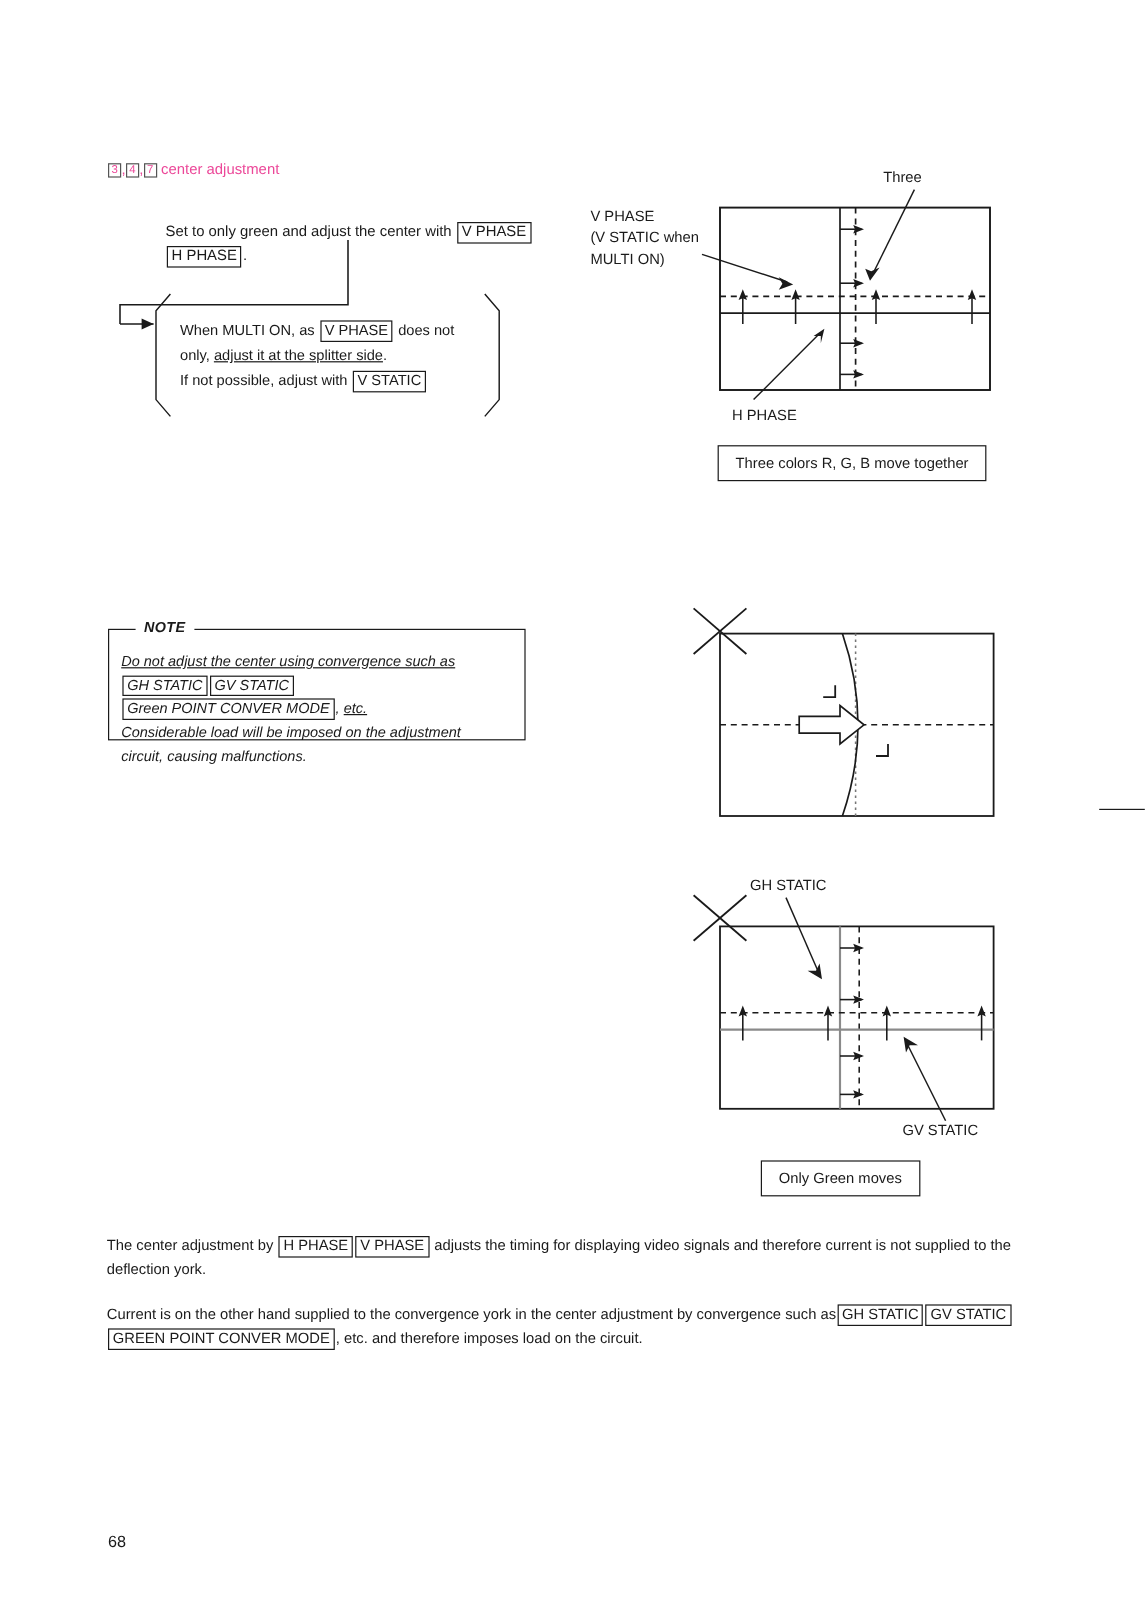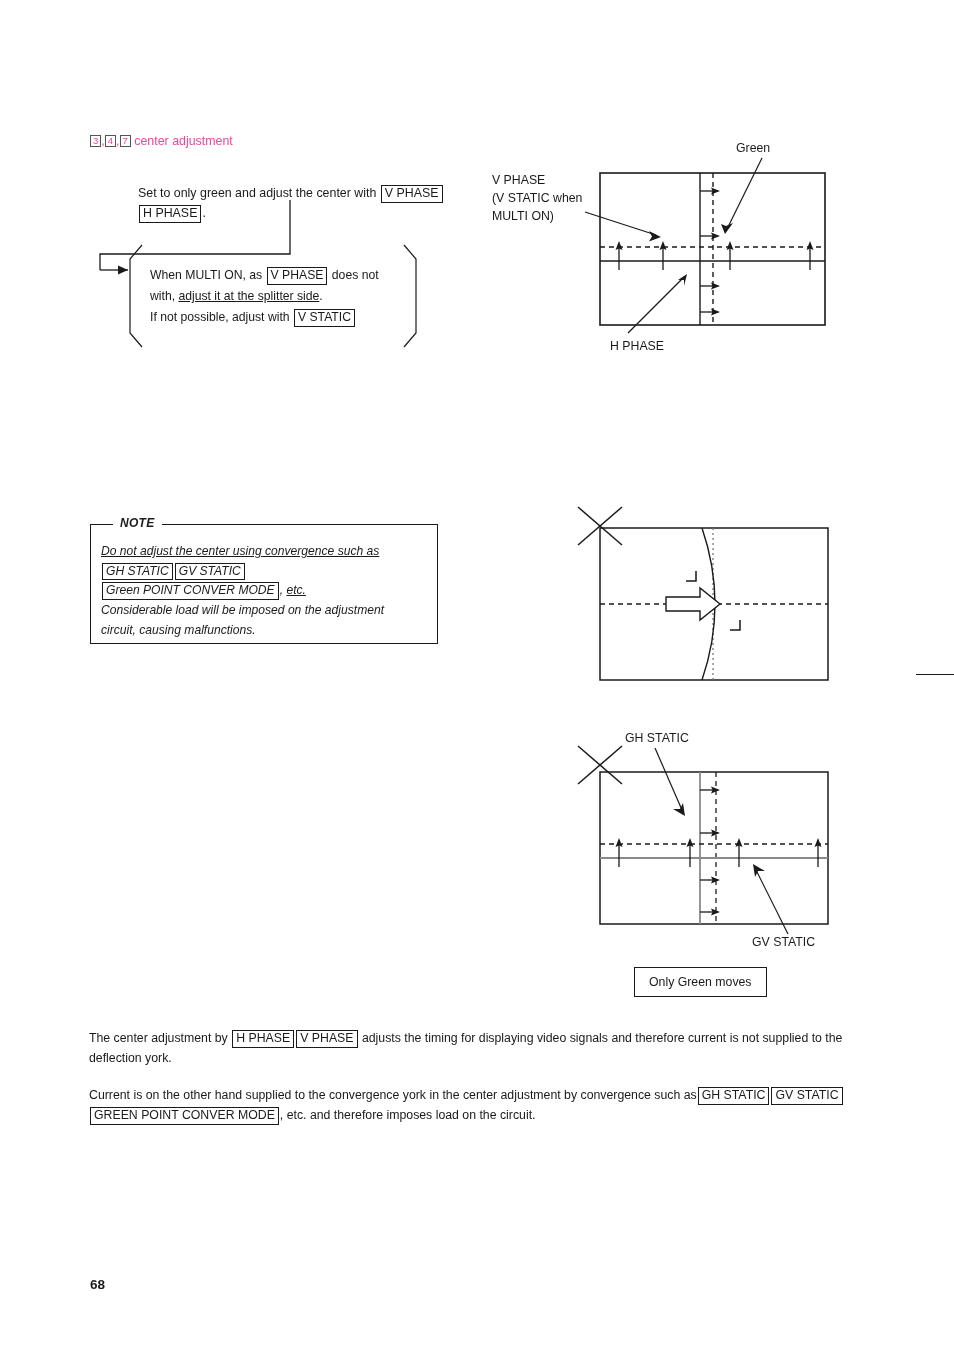--- a/index.html
+++ b/index.html
@@ -77,21 +77,21 @@
     width: 302px; height: 106px;
   }
   .callout .c-text {
     position: absolute; left: 28px; top: 22px; width: 256px;
     font-size: 12.2px; line-height: 1.72;
   }
 
   
   .note-box {
     position: absolute; left: 90px; top: 524px;
-    width: 348px; height: 120px;
+    width: 348px; height: 93px;
     border: 1.2px solid #1a1a1a;
   }
   .note-legend {
     position: absolute; left: 22px; top: -9px;
     background: #ffffff; padding: 0 7px;
     font-size: 12px; font-weight: bold; font-style: italic;
     letter-spacing: 0.3px;
   }
   .note-body {
     position: absolute; left: 10px; top: 17px; right: 8px;
@@ -104,21 +104,20 @@
     position: absolute; left: 89px; width: 762px;
     font-size: 12.3px; line-height: 1.62;
   }
   #para1 { top: 1029px; }
   #para2 { top: 1086px; }
 
   
   .page-number {
     position: absolute; left: 90px; top: 1277px;
     font-size: 13.5px;
-    font-weight: bold;
   }
   
   .edge-mark {
     position: absolute; left: 916px; top: 674px;
     width: 38px; height: 0; border-top: 1.6px solid #1a1a1a;
   }
 
   
   .figure { position: absolute; }
   #fig-top    { left: 480px; top: 140px;  width: 380px; height: 265px; }
@@ -168,21 +167,21 @@
     <svg width="302" height="106" viewBox="0 0 302 106">
 
       <path d="M 20 2 L 8 16 L 8 90 L 20 104" fill="none" stroke="#1a1a1a" stroke-width="1.2"></path>
 
       <path d="M 282 2 L 294 16 L 294 90 L 282 104" fill="none" stroke="#1a1a1a" stroke-width="1.2"></path>
     </svg>
     <div class="c-text">
       <span>When MULTI ON, as</span>
       <span class="term">V PHASE</span>
       <span>does not</span><br>
-      <span>with,</span>
+      <span>only,</span>
       <span class="u">adjust it at the splitter side</span><span>.</span><br>
       <span>If not possible, adjust with</span>
       <span class="term">V STATIC</span>
     </div>
   </div>
 
   <div class="note-box">
     <div class="note-legend">NOTE</div>
     <div class="note-body">
       <span class="u">Do not adjust the center using convergence such as</span><br>
@@ -194,21 +193,21 @@
   </div>
 
   <div class="figure" id="fig-top">
 
     <div class="fig-label" style="left:12px; top:32px;">
       <div>V PHASE</div>
       <div>(V STATIC when</div>
       <div>MULTI ON)</div>
     </div>
 
-    <div class="fig-label" style="left:256px; top:0px;">Green</div>
+    <div class="fig-label" style="left:256px; top:0px;">Three</div>
 
     <div class="fig-label" style="left:130px; top:198px;">H PHASE</div>
 
     <svg width="380" height="265" viewBox="0 0 380 265">
 
       <rect x="120" y="33" width="225" height="152" fill="none" stroke="#1a1a1a" stroke-width="1.6"></rect>
 
       <line x1="220" y1="33" x2="220" y2="185" stroke="#1a1a1a" stroke-width="1.4"></line>
 
       <line x1="233" y1="33" x2="233" y2="185" stroke="#1a1a1a" stroke-width="1.4" stroke-dasharray="5,4"></line>
@@ -246,20 +245,21 @@
       <line x1="105" y1="72" x2="176" y2="95" stroke="#1a1a1a" stroke-width="1.2"></line>
       <polygon points="181,97 169,91 172,96.5 169,101.5" fill="#1a1a1a"></polygon>
 
       <line x1="282" y1="18" x2="247" y2="89" stroke="#1a1a1a" stroke-width="1.2"></line>
       <polygon points="245,94 253,83 246,86 241,84" fill="#1a1a1a"></polygon>
 
       <line x1="148" y1="193" x2="203" y2="138" stroke="#1a1a1a" stroke-width="1.2"></line>
       <polygon points="207,134 198,140 204,140 204,146" fill="#1a1a1a"></polygon>
     </svg>
 
+    <div class="cap-box" style="left:118px; top:231px;">Three colors R, G, B move together</div>
   </div>
 
   <div class="figure" id="fig-mid">
     <svg width="300" height="200" viewBox="0 0 300 200">
 
       <rect x="40" y="33" width="228" height="152" fill="none" stroke="#1a1a1a" stroke-width="1.5"></rect>
 
       <g stroke="#1a1a1a" stroke-width="1.5">
         <line x1="18" y1="12" x2="62" y2="50"></line>
         <line x1="62" y1="12" x2="18" y2="50"></line>

